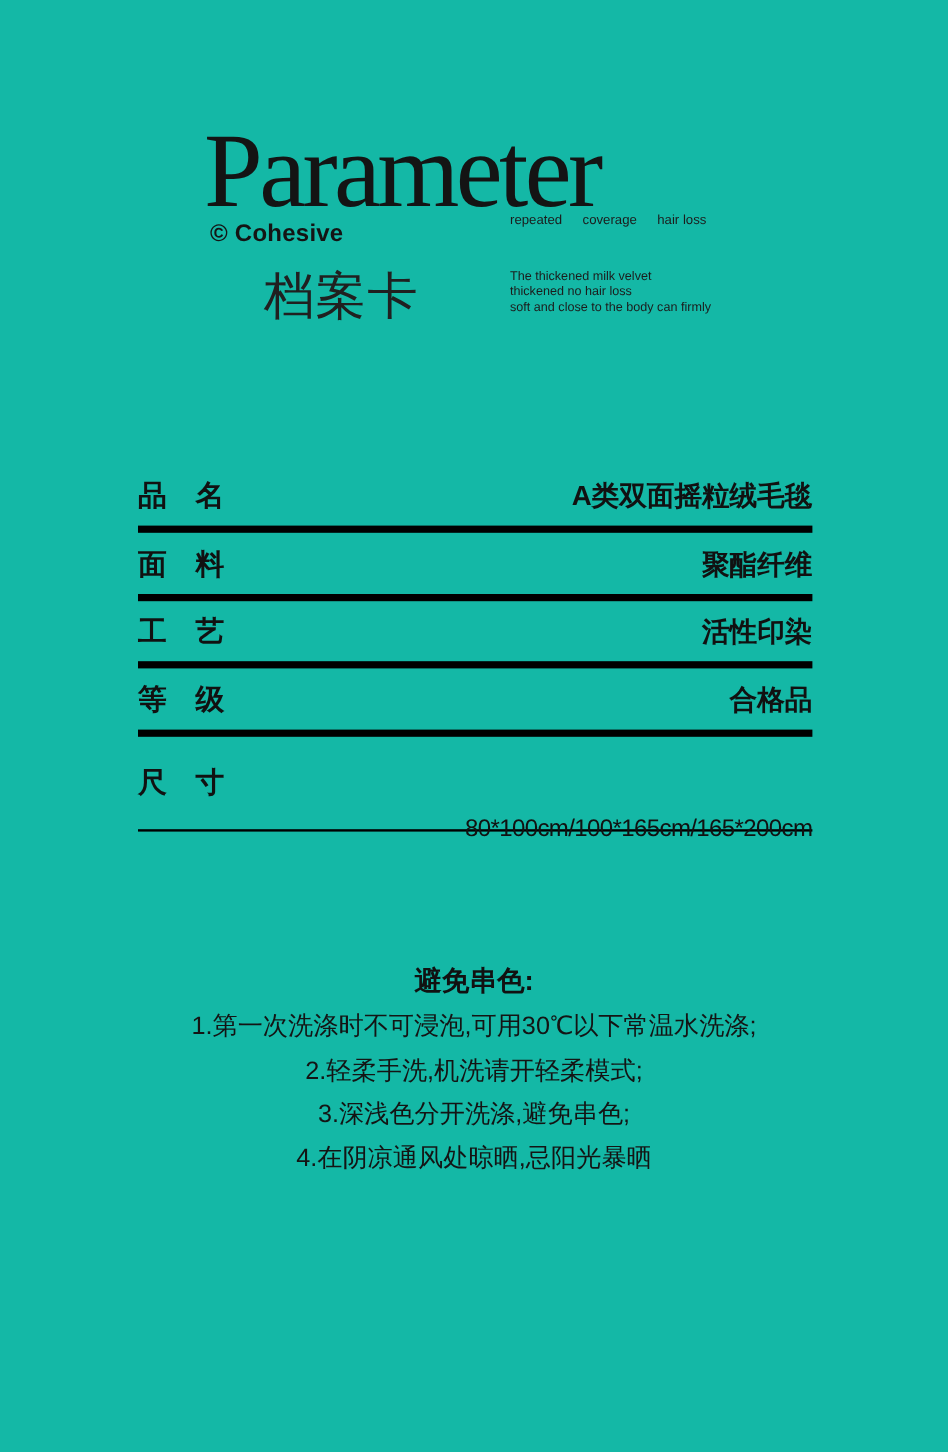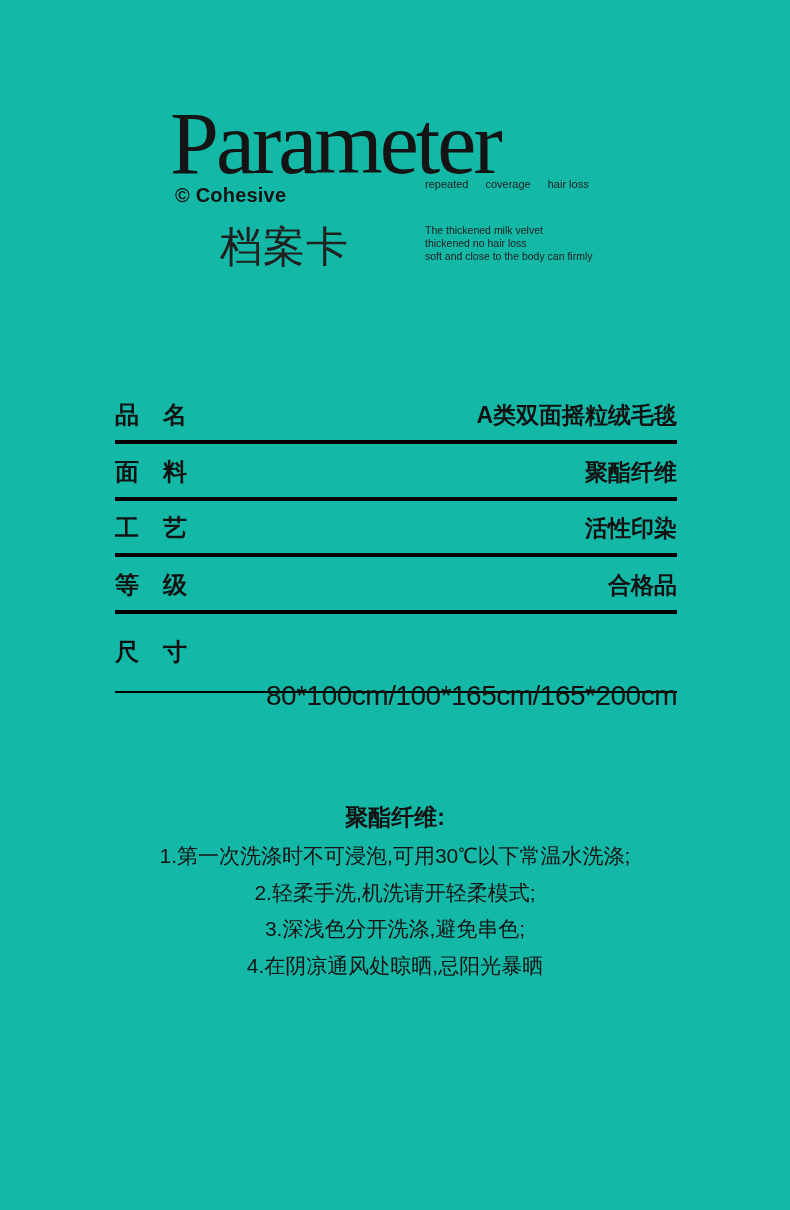--- a/index.html
+++ b/index.html
@@ -71,21 +71,21 @@
     left: 115px;
     top: 387px;
     width: 562px;
   }
   .spec-row {
     display: flex;
     justify-content: space-between;
     align-items: flex-end;
     height: 56.75px;
     padding-bottom: 9px;
-    border-bottom: 4px solid #000000;
+    border-bottom: 6px solid #000000;
   }
   .spec-label {
     font-size: 24px;
     font-weight: 700;
     white-space: pre;
     color: #111111;
   }
   .spec-value {
     font-size: 23px;
     font-weight: 700;
@@ -93,21 +93,21 @@
     margin-left: 32px;
   }
   .spec-row-size {
     height: 79px;
     padding-top: 22px;
     border-bottom: 2px solid #000000;
   }
   .spec-row-size .size-value {
     text-align: right;
     margin-top: 12px;
-    font-size: 28px;
+    font-size: 20px;
     font-weight: 400;
     letter-spacing: -0.5px;
     color: #111111;
   }
 
   
   .care {
     position: absolute;
     left: 0;
     top: 802px;
@@ -174,20 +174,20 @@
     </div>
 
     <div class="spec-row-size">
       <div class="spec-label">尺　寸</div>
       <div class="size-value">80*100cm/100*165cm/165*200cm</div>
     </div>
 
   </div>
 
   <div class="care">
-    <div class="care-title">聚酯纤维:</div>
+    <div class="care-title">避免串色:</div>
     <div class="care-line">1.第一次洗涤时不可浸泡,可用30℃以下常温水洗涤;</div>
     <div class="care-line">2.轻柔手洗,机洗请开轻柔模式;</div>
     <div class="care-line">3.深浅色分开洗涤,避免串色;</div>
     <div class="care-line">4.在阴凉通风处晾晒,忌阳光暴晒</div>
   </div>
 
 </div>
 
 </body></html>

